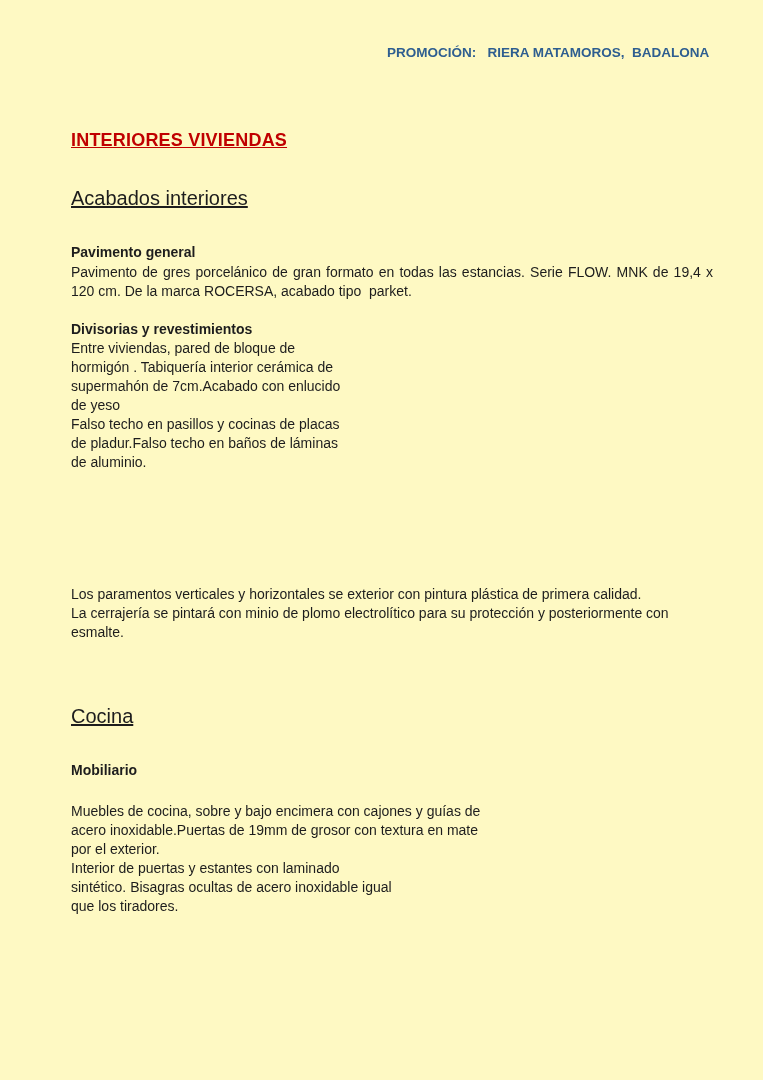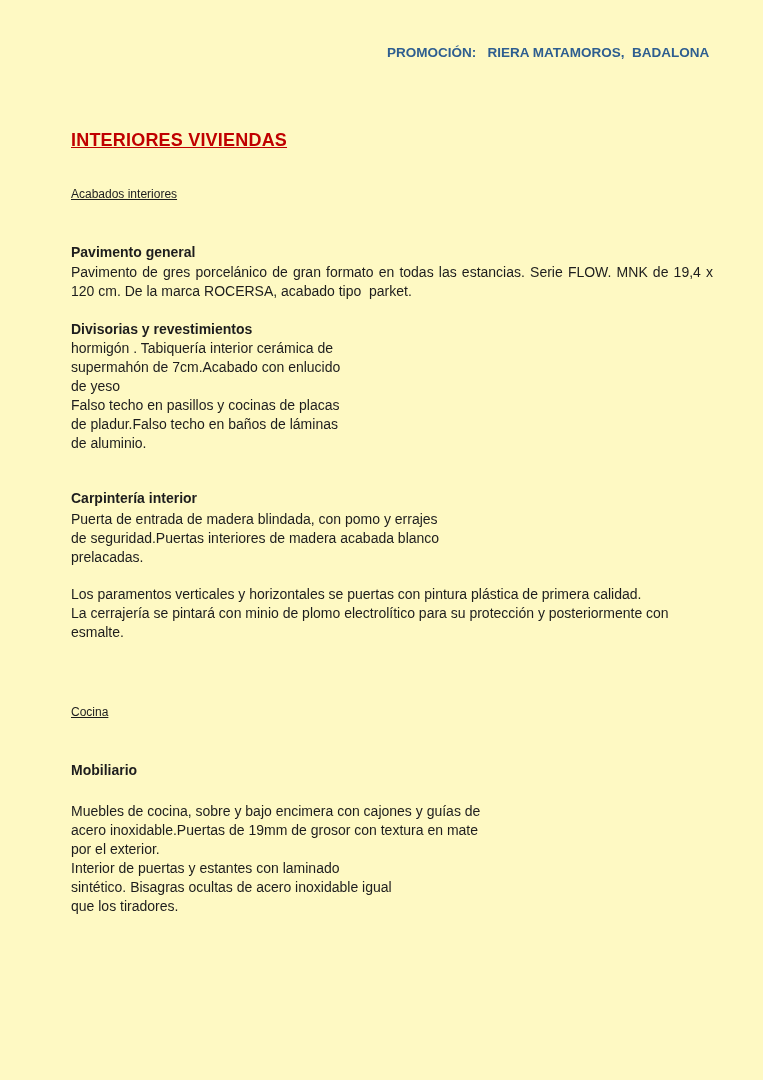--- a/index.html
+++ b/index.html
@@ -27,21 +27,21 @@
     left:71px;
     font-size:18px;
     font-weight:bold;
     color:#C00000;
     text-decoration:underline;
     letter-spacing:.2px;
   }
   .subheading{
     position:absolute;
     left:71px;
-    font-size:12px;
+    font-size:20px;
     color:#1d1d1d;
     text-decoration:underline;
   }
   .sec{
     position:absolute;
     left:71px;
     font-size:14px;
     line-height:19px;
     color:#1d1d1d;
   }
@@ -75,41 +75,34 @@
     <div class="h">Pavimento general</div>
     <div style="margin-top:1px">
       <div class="line just">Pavimento de gres porcelánico de gran formato en todas las estancias. Serie FLOW. MNK de 19,4 x</div>
       <div class="line">120 cm. De la marca ROCERSA, acabado tipo  parket.</div>
     </div>
   </div>
 
   <div class="sec" style="top:320px">
     <div class="h">Divisorias y revestimientos</div>
     <div>
+        <div class="line">Entre viviendas, pared de bloque de</div>
         <div class="line">hormigón . Tabiquería interior cerámica de</div>
         <div class="line">supermahón de 7cm.Acabado con enlucido</div>
         <div class="line">de yeso</div>
         <div class="line">Falso techo en pasillos y cocinas de placas</div>
         <div class="line">de pladur.Falso techo en baños de láminas</div>
         <div class="line">de aluminio.</div>
       </div>
   </div>
 
-  <div class="sec" style="top:489px">
-    <div class="h">Carpintería interior</div>
-    <div style="margin-top:2px">
-        <div class="line">Puerta de entrada de madera blindada, con pomo y errajes</div>
-        <div class="line">de seguridad.Puertas interiores de madera acabada blanco</div>
-        <div class="line">prelacadas.</div>
-      </div>
-  </div>
 
   <div class="sec" style="top:583px">
     <div style="margin-top:2px">
-        <div class="line">Los paramentos verticales y horizontales se puertas con pintura plástica de primera calidad.</div>
+        <div class="line">Los paramentos verticales y horizontales se exterior con pintura plástica de primera calidad.</div>
         <div class="line">La cerrajería se pintará con minio de plomo electrolítico para su protección y posteriormente con</div>
         <div class="line">esmalte.</div>
       </div>
   </div>
 
   <div class="subheading" style="top:705px">Cocina</div>
 
   <div class="sec" style="top:761px">
     <div class="h">Mobiliario</div>
     <div style="margin-top:22px">

